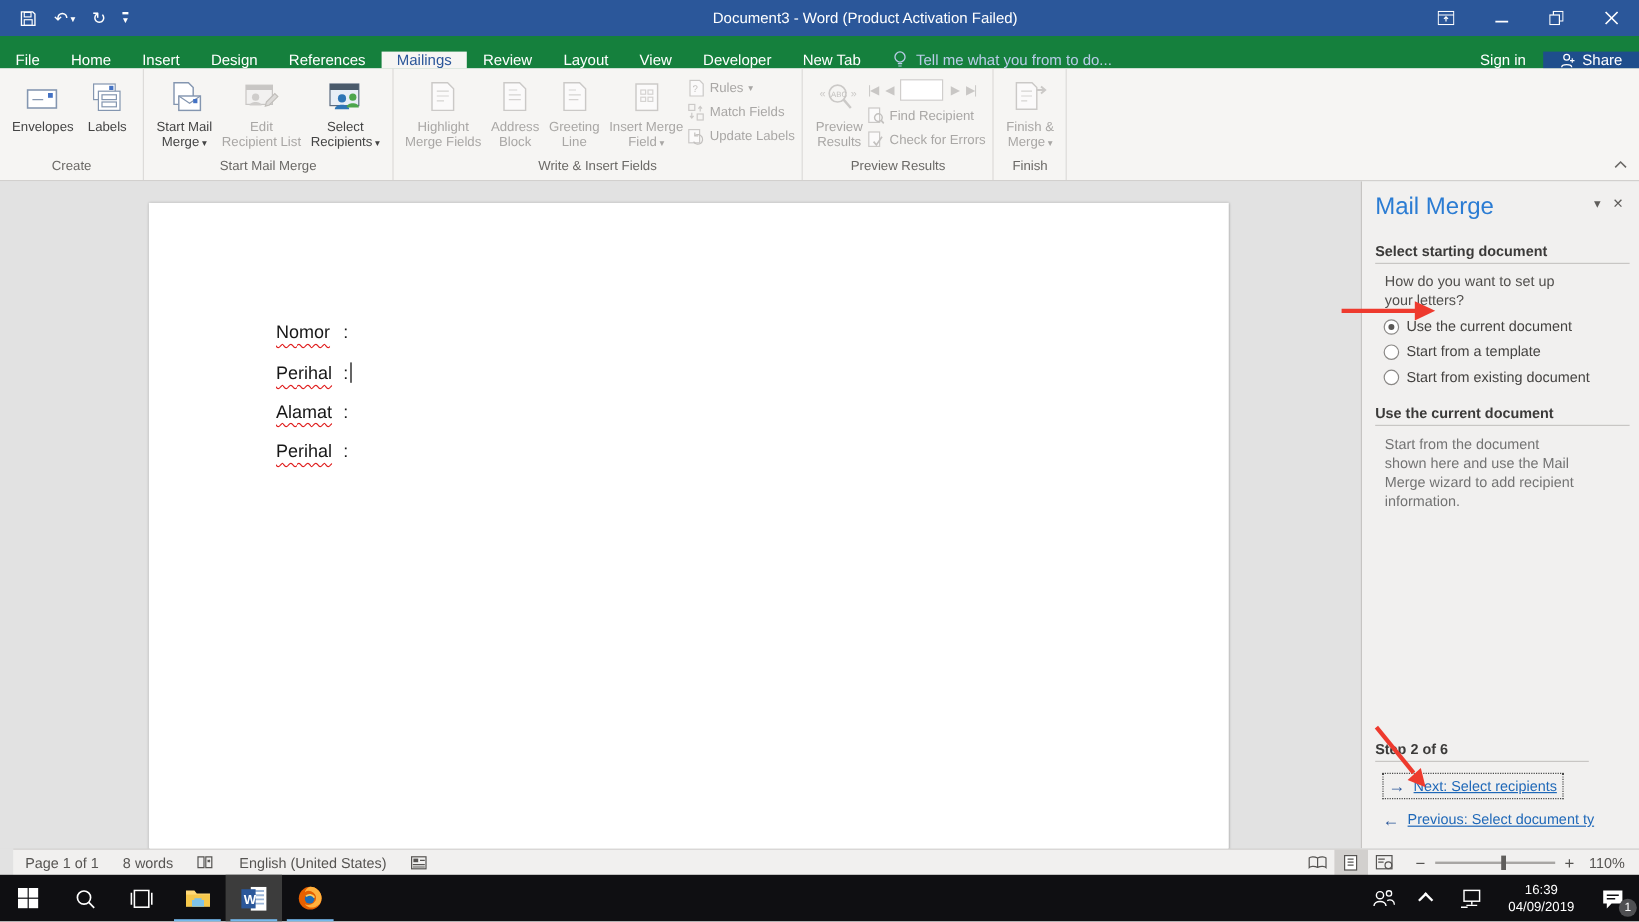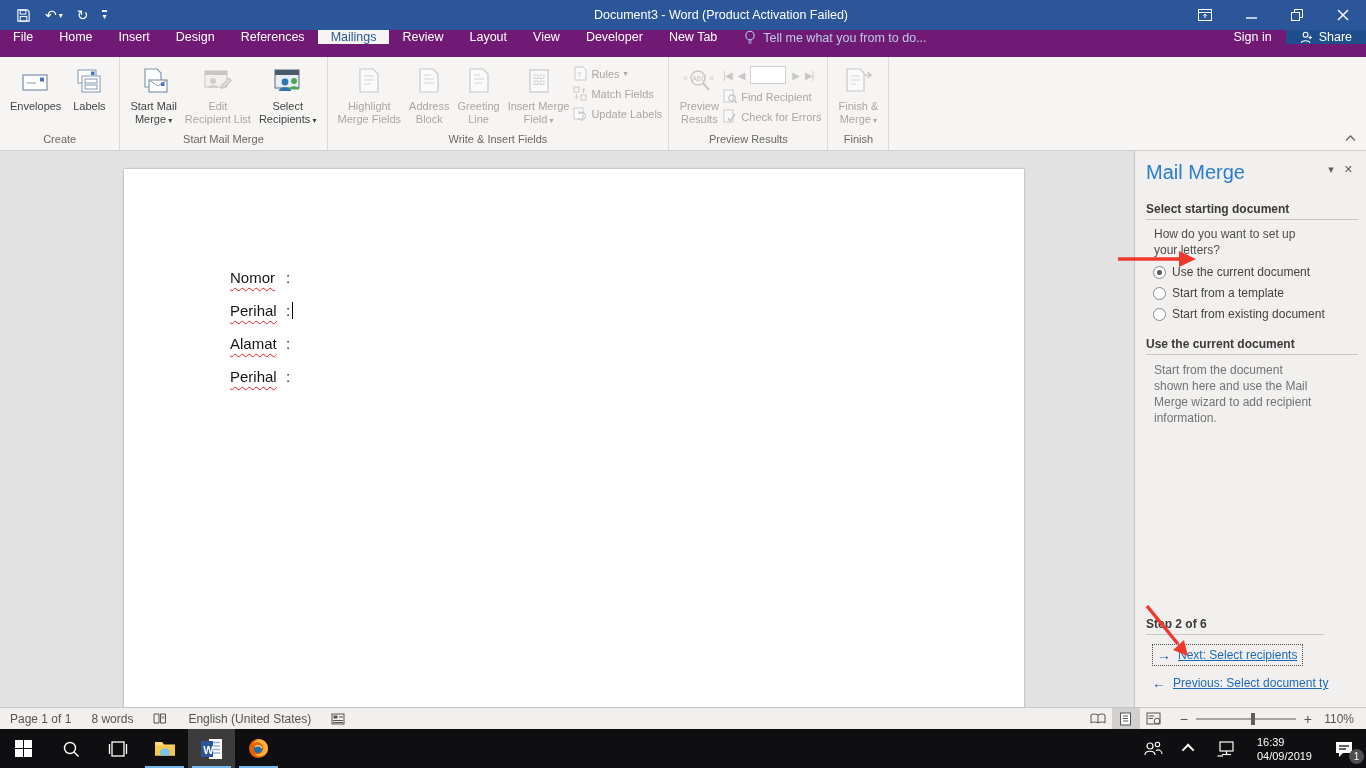--- a/index.html
+++ b/index.html
@@ -12,21 +12,21 @@
   .qat { display:flex; align-items:center; gap:14px; padding-left:16px; width:260px; }
   .qat-btn { display:flex; align-items:center; color:#fff; font-size:14px; cursor:default; }
   .qat-caret { font-size:8px; margin-left:2px; }
   .qat-more { display:inline-block; border-top:2px solid #fff; font-size:8px; line-height:8px; padding-top:1px; }
   .win-title { flex:1; text-align:center; font-size:12.5px; color:#fff; white-space:nowrap; }
   .win-controls { display:flex; height:30px; }
   .win-btn { width:46px; height:30px; display:flex; align-items:center; justify-content:center; }
   .win-btn svg { display:block; }
 
   
-  .tabrow { height:27px; background:#701a75; display:flex; align-items:flex-start; color:#fff; font-size:12.5px; flex:0 0 auto; }
+  .tabrow { height:27px; background:#15803d; display:flex; align-items:flex-end; color:#fff; font-size:12.5px; flex:0 0 auto; }
   .tab { padding:0 13px; display:flex; align-items:center; white-space:nowrap; }
   .tab.active { background:#f6f5f3; color:#2b579a; }
   .tellme { display:flex; align-items:center; gap:7px; padding:0 14px; color:#b9cce8; white-space:nowrap; }
   .tabrow .spacer { flex:1; }
   .signin { display:flex; align-items:center; padding:0 14px; white-space:nowrap; }
   .share { display:flex; align-items:center; gap:6px; padding:0 14px; background:#1e4e8c; white-space:nowrap; }
 
   
   .ribbon { height:94px; background:#f6f5f3; border-bottom:1px solid #d2d0ce; display:flex; position:relative; flex:0 0 auto; }
   .rgroup { display:flex; flex-direction:column; border-right:1px solid #dddbd9; padding:2px 2px 0 2px; }
@@ -74,38 +74,38 @@
   .pane-bottom { position:absolute; left:11px; right:0; bottom:16px; }
   .step-h { width:178px; }
   .next-row { display:inline-flex; align-items:center; gap:7px; margin:9px 0 0 6px;
     border:1px dotted #4a4a4a; padding:2px 5px 2px 4px; }
   .prev-row { display:flex; align-items:center; gap:7px; margin:9px 0 0 6px; white-space:nowrap; }
   .pane-arrow { color:#2b579a; font-size:14px; font-weight:bold; }
   .pane-link { font-size:12px; color:#1f68b8; text-decoration:underline; white-space:nowrap; }
 
   
   .statusbar { height:22px; background:#f1f0ef; border-top:1px solid #c9c7c5; display:flex; align-items:center;
-    font-size:12px; color:#565452; flex:0 0 auto; }
+    font-size:12px; color:#565452; flex:0 0 auto;margin-left:11px; }
   .sb-item { padding:0 10px; white-space:nowrap; display:flex; align-items:center; gap:4px; }
   .sb-spacer { flex:1; }
   .viewbtn { width:28px; height:22px; display:flex; align-items:center; justify-content:center; }
   .viewbtn.active { background:#d2d0ce; }
   .zoomwrap { display:flex; align-items:center; gap:8px; padding:0 12px; }
   .zoom-track { position:relative; width:100px; height:2px; background:#a8a6a4; }
   .zoom-thumb { position:absolute; left:55px; top:-5px; width:4px; height:12px; background:#605e5c; }
   .zoom-sign { font-size:14px; color:#565452; }
   .zoom-pct { font-size:12px; width:34px; text-align:right; }
 
   
   .taskbar { height:39px; background:#0f0f12; display:flex; align-items:stretch; color:#fff; flex:0 0 auto; }
   .tb-slot { width:47px; display:flex; align-items:center; justify-content:center; position:relative; }
   .tb-slot.running::after { content:""; position:absolute; bottom:0; left:4px; right:4px; height:2px; background:#76b9ed; }
   .tb-slot.activeapp { background:#3c3c3c; }
   .tb-spacer { flex:1; }
-  .tb-clock { display:flex; flex-direction:column; justify-content:center; align-items:flex-start;
+  .tb-clock { display:flex; flex-direction:column; justify-content:center; align-items:center;
     font-size:11px; line-height:14px; padding:0 10px; }
   .tb-badge { position:absolute; right:2px; bottom:4px; width:15px; height:15px; border-radius:50%;
     background:#4f4f52; color:#fff; font-size:10px; display:flex; align-items:center; justify-content:center; }
   .chev-up { width:9px; height:9px; border-left:2px solid #fff; border-top:2px solid #fff; transform:rotate(45deg) translateY(2px); }
 
   .overlay { position:absolute; left:0; top:0; pointer-events:none; }
 </style>
 </head>
 <body>
 

